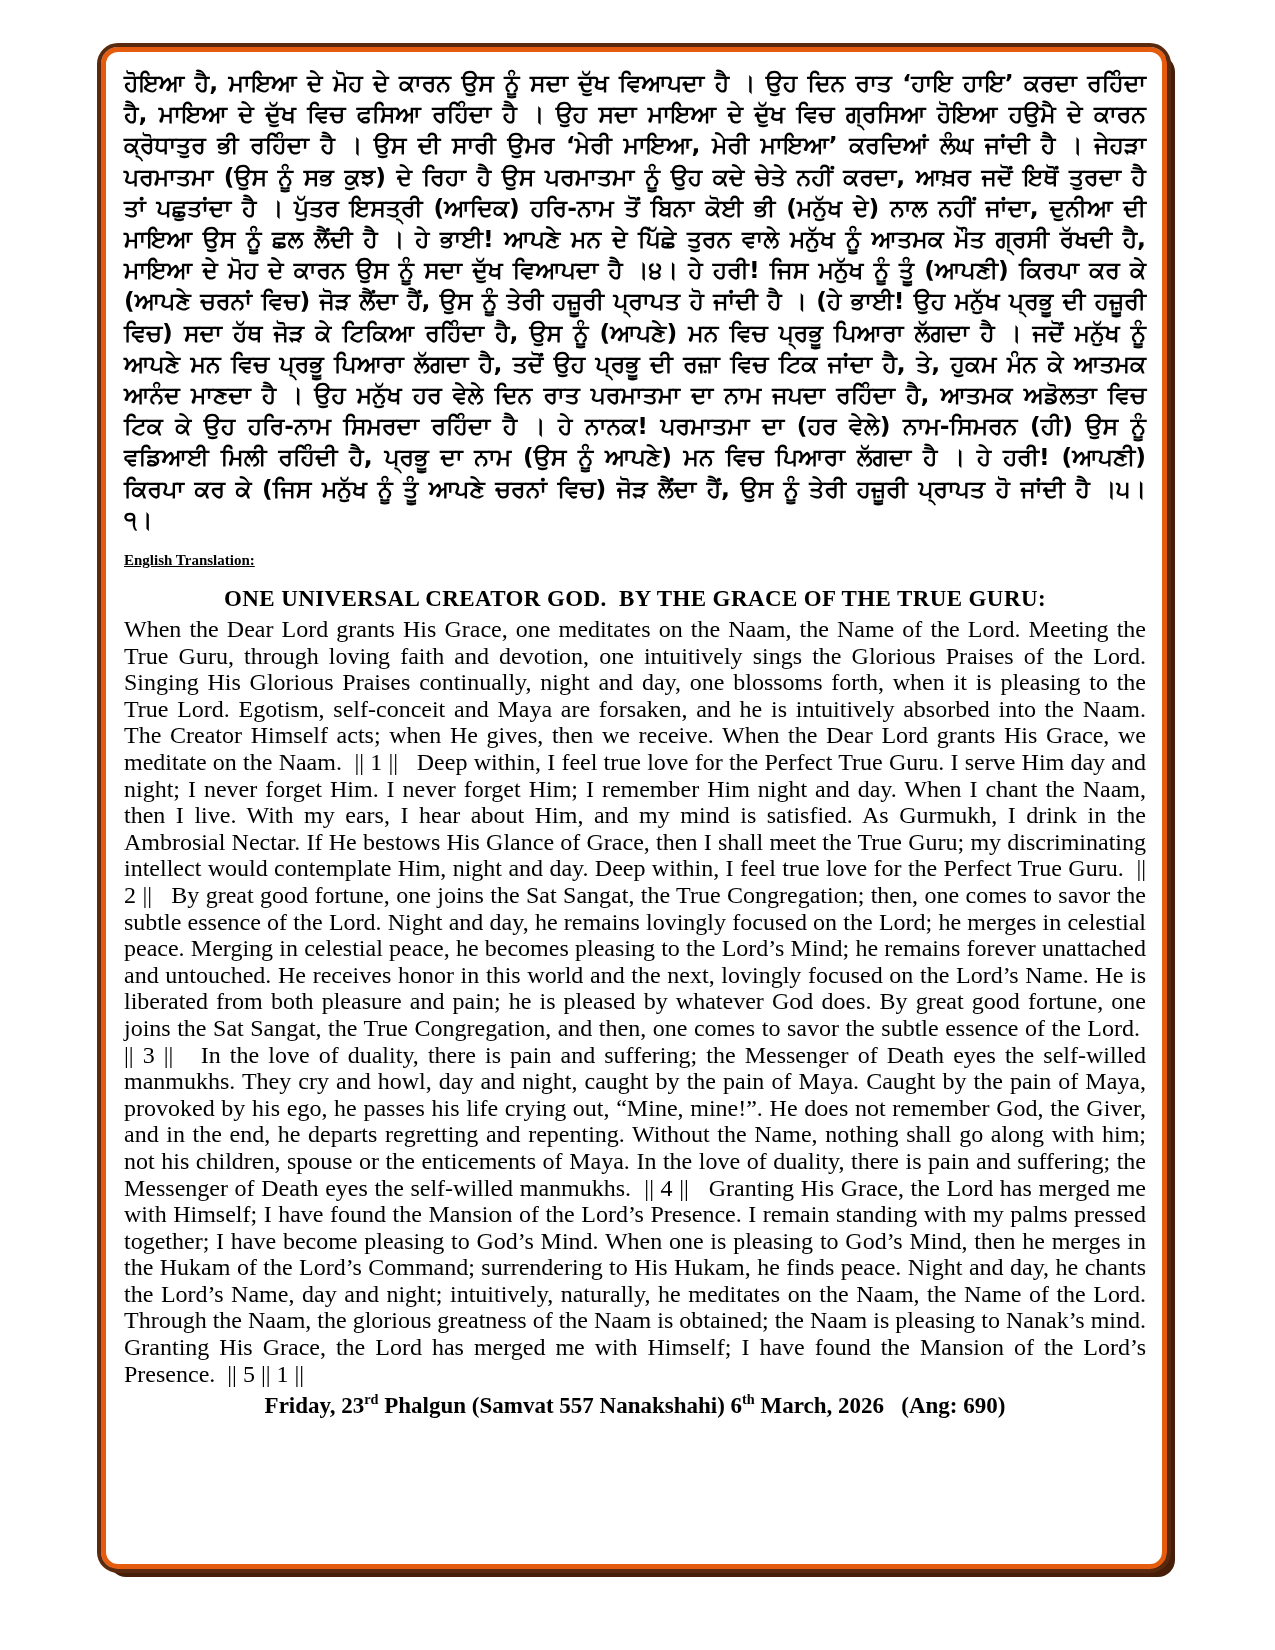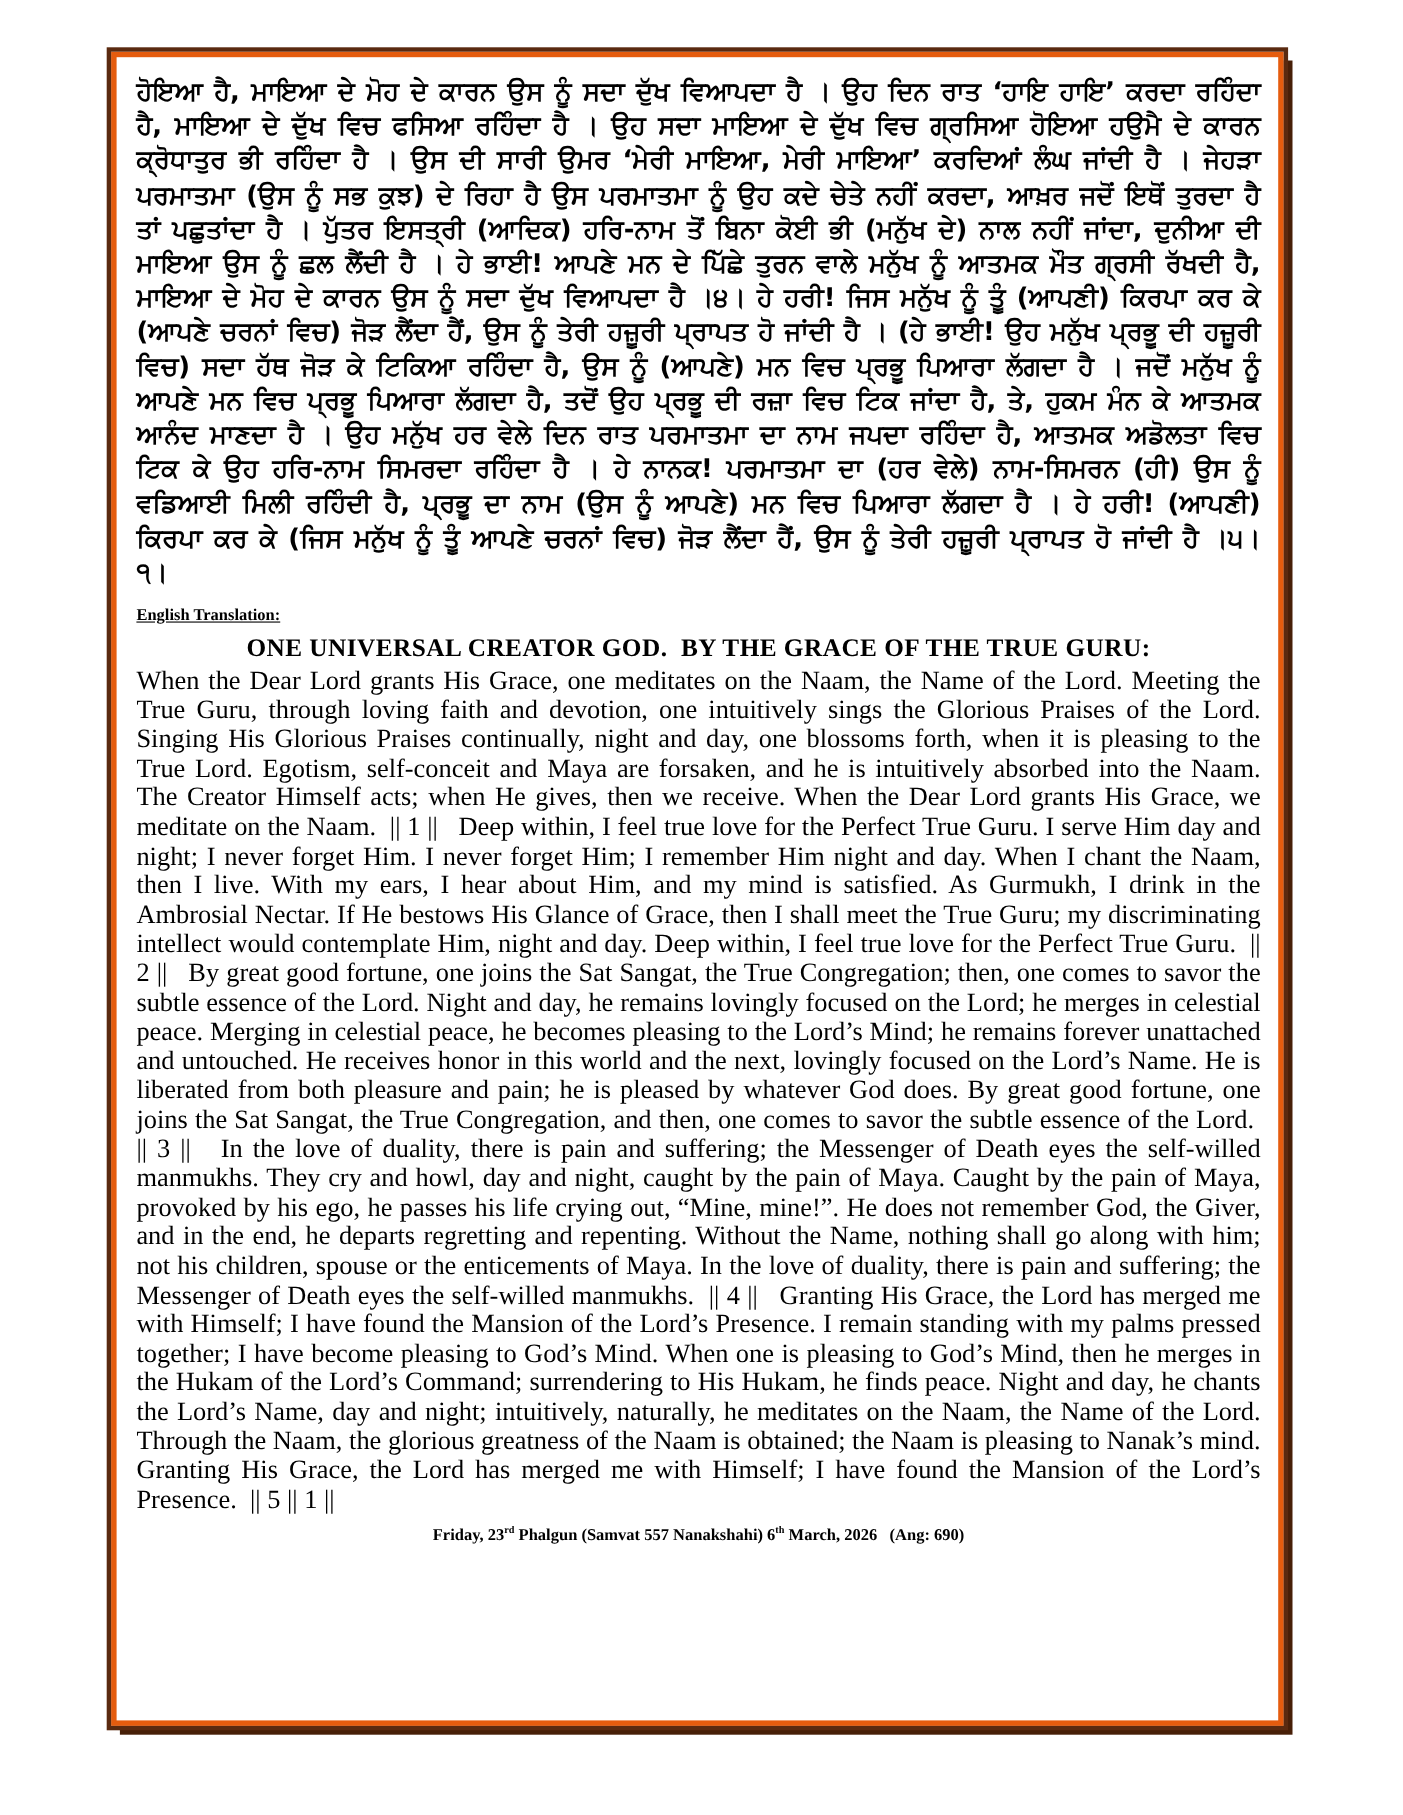--- a/index.html
+++ b/index.html
@@ -42,44 +42,45 @@
     font-size: 15px;
     text-decoration: underline;
     line-height: 28px;
   }
   .shabad-header, .mool-mantra-header {
     text-align: center;
     font-weight: bold;
     font-size: 23px;
     line-height: 29px;
     letter-spacing: 0.4px;
+    margin-top: 10px;
   }
   .shabad-header { margin-top: 6px; }
   .english-body {
     margin-top: 3px;
     font-size: 24px;
     line-height: 26.6px;
     text-align: justify;
   }
   .date-line {
     margin-top: 4px;
     text-align: center;
     font-weight: bold;
-    font-size: 15px;
+    font-size: 23px;
     line-height: 30px;
   }
   .date-line sup {
     font-size: 62%;
     line-height: 0;
   }
 </style>
 </head>
 <body>
 
-<div class="page-frame" style="border-color: rgb(229, 92, 14); outline-color: rgb(90, 42, 16); box-shadow: rgb(71, 31, 8) 8px 8px 0px;">
+<div class="page-frame" style="border-color: rgb(229, 92, 14); outline-color: rgb(90, 42, 16); box-shadow: rgb(71, 31, 8) 8px 8px 0px; border-radius: 17px;">
 
   <div class="punjabi-text">ਹੋਇਆ ਹੈ, ਮਾਇਆ ਦੇ ਮੋਹ ਦੇ ਕਾਰਨ ਉਸ ਨੂੰ ਸਦਾ ਦੁੱਖ ਵਿਆਪਦਾ ਹੈ । ਉਹ ਦਿਨ ਰਾਤ ‘ਹਾਇ ਹਾਇ’ ਕਰਦਾ ਰਹਿੰਦਾ ਹੈ, ਮਾਇਆ ਦੇ ਦੁੱਖ ਵਿਚ ਫਸਿਆ ਰਹਿੰਦਾ ਹੈ । ਉਹ ਸਦਾ ਮਾਇਆ ਦੇ ਦੁੱਖ ਵਿਚ ਗ੍ਰਸਿਆ ਹੋਇਆ ਹਉਮੈ ਦੇ ਕਾਰਨ ਕ੍ਰੋਧਾਤੁਰ ਭੀ ਰਹਿੰਦਾ ਹੈ । ਉਸ ਦੀ ਸਾਰੀ ਉਮਰ ‘ਮੇਰੀ ਮਾਇਆ, ਮੇਰੀ ਮਾਇਆ’ ਕਰਦਿਆਂ ਲੰਘ ਜਾਂਦੀ ਹੈ । ਜੇਹੜਾ ਪਰਮਾਤਮਾ (ਉਸ ਨੂੰ ਸਭ ਕੁਝ) ਦੇ ਰਿਹਾ ਹੈ ਉਸ ਪਰਮਾਤਮਾ ਨੂੰ ਉਹ ਕਦੇ ਚੇਤੇ ਨਹੀਂ ਕਰਦਾ, ਆਖ਼ਰ ਜਦੋਂ ਇਥੋਂ ਤੁਰਦਾ ਹੈ ਤਾਂ ਪਛੁਤਾਂਦਾ ਹੈ । ਪੁੱਤਰ ਇਸਤ੍ਰੀ (ਆਦਿਕ) ਹਰਿ-ਨਾਮ ਤੋਂ ਬਿਨਾ ਕੋਈ ਭੀ (ਮਨੁੱਖ ਦੇ) ਨਾਲ ਨਹੀਂ ਜਾਂਦਾ, ਦੁਨੀਆ ਦੀ ਮਾਇਆ ਉਸ ਨੂੰ ਛਲ ਲੈਂਦੀ ਹੈ । ਹੇ ਭਾਈ! ਆਪਣੇ ਮਨ ਦੇ ਪਿੱਛੇ ਤੁਰਨ ਵਾਲੇ ਮਨੁੱਖ ਨੂੰ ਆਤਮਕ ਮੌਤ ਗ੍ਰਸੀ ਰੱਖਦੀ ਹੈ, ਮਾਇਆ ਦੇ ਮੋਹ ਦੇ ਕਾਰਨ ਉਸ ਨੂੰ ਸਦਾ ਦੁੱਖ ਵਿਆਪਦਾ ਹੈ ।੪। ਹੇ ਹਰੀ! ਜਿਸ ਮਨੁੱਖ ਨੂੰ ਤੂੰ (ਆਪਣੀ) ਕਿਰਪਾ ਕਰ ਕੇ (ਆਪਣੇ ਚਰਨਾਂ ਵਿਚ) ਜੋੜ ਲੈਂਦਾ ਹੈਂ, ਉਸ ਨੂੰ ਤੇਰੀ ਹਜ਼ੂਰੀ ਪ੍ਰਾਪਤ ਹੋ ਜਾਂਦੀ ਹੈ । (ਹੇ ਭਾਈ! ਉਹ ਮਨੁੱਖ ਪ੍ਰਭੂ ਦੀ ਹਜ਼ੂਰੀ ਵਿਚ) ਸਦਾ ਹੱਥ ਜੋੜ ਕੇ ਟਿਕਿਆ ਰਹਿੰਦਾ ਹੈ, ਉਸ ਨੂੰ (ਆਪਣੇ) ਮਨ ਵਿਚ ਪ੍ਰਭੂ ਪਿਆਰਾ ਲੱਗਦਾ ਹੈ । ਜਦੋਂ ਮਨੁੱਖ ਨੂੰ ਆਪਣੇ ਮਨ ਵਿਚ ਪ੍ਰਭੂ ਪਿਆਰਾ ਲੱਗਦਾ ਹੈ, ਤਦੋਂ ਉਹ ਪ੍ਰਭੂ ਦੀ ਰਜ਼ਾ ਵਿਚ ਟਿਕ ਜਾਂਦਾ ਹੈ, ਤੇ, ਹੁਕਮ ਮੰਨ ਕੇ ਆਤਮਕ ਆਨੰਦ ਮਾਣਦਾ ਹੈ । ਉਹ ਮਨੁੱਖ ਹਰ ਵੇਲੇ ਦਿਨ ਰਾਤ ਪਰਮਾਤਮਾ ਦਾ ਨਾਮ ਜਪਦਾ ਰਹਿੰਦਾ ਹੈ, ਆਤਮਕ ਅਡੋਲਤਾ ਵਿਚ ਟਿਕ ਕੇ ਉਹ ਹਰਿ-ਨਾਮ ਸਿਮਰਦਾ ਰਹਿੰਦਾ ਹੈ । ਹੇ ਨਾਨਕ! ਪਰਮਾਤਮਾ ਦਾ (ਹਰ ਵੇਲੇ) ਨਾਮ-ਸਿਮਰਨ (ਹੀ) ਉਸ ਨੂੰ ਵਡਿਆਈ ਮਿਲੀ ਰਹਿੰਦੀ ਹੈ, ਪ੍ਰਭੂ ਦਾ ਨਾਮ (ਉਸ ਨੂੰ ਆਪਣੇ) ਮਨ ਵਿਚ ਪਿਆਰਾ ਲੱਗਦਾ ਹੈ । ਹੇ ਹਰੀ! (ਆਪਣੀ) ਕਿਰਪਾ ਕਰ ਕੇ (ਜਿਸ ਮਨੁੱਖ ਨੂੰ ਤੂੰ ਆਪਣੇ ਚਰਨਾਂ ਵਿਚ) ਜੋੜ ਲੈਂਦਾ ਹੈਂ, ਉਸ ਨੂੰ ਤੇਰੀ ਹਜ਼ੂਰੀ ਪ੍ਰਾਪਤ ਹੋ ਜਾਂਦੀ ਹੈ ।੫।੧।</div>
 
   <div class="english-label">English Translation:</div>
 
 
   <div class="mool-mantra-header">ONE UNIVERSAL CREATOR GOD.&nbsp; BY THE GRACE OF THE TRUE GURU:</div>
 
   <div class="english-body">When the Dear Lord grants His Grace, one meditates on the Naam, the Name of the Lord. Meeting the True Guru, through loving faith and devotion, one intuitively sings the Glorious Praises of the Lord. Singing His Glorious Praises continually, night and day, one blossoms forth, when it is pleasing to the True Lord. Egotism, self-conceit and Maya are forsaken, and he is intuitively absorbed into the Naam. The Creator Himself acts; when He gives, then we receive. When the Dear Lord grants His Grace, we meditate on the Naam.&nbsp; || 1 ||&nbsp;&nbsp; Deep within, I feel true love for the Perfect True Guru. I serve Him day and night; I never forget Him. I never forget Him; I remember Him night and day. When I chant the Naam, then I live. With my ears, I hear about Him, and my mind is satisfied. As Gurmukh, I drink in the Ambrosial Nectar. If He bestows His Glance of Grace, then I shall meet the True Guru; my discriminating intellect would contemplate Him, night and day. Deep within, I feel true love for the Perfect True Guru.&nbsp; || 2 ||&nbsp;&nbsp; By great good fortune, one joins the Sat Sangat, the True Congregation; then, one comes to savor the subtle essence of the Lord. Night and day, he remains lovingly focused on the Lord; he merges in celestial peace. Merging in celestial peace, he becomes pleasing to the Lord’s Mind; he remains forever unattached and untouched. He receives honor in this world and the next, lovingly focused on the Lord’s Name. He is liberated from both pleasure and pain; he is pleased by whatever God does. By great good fortune, one joins the Sat Sangat, the True Congregation, and then, one comes to savor the subtle essence of the Lord.&nbsp; || 3 ||&nbsp;&nbsp; In the love of duality, there is pain and suffering; the Messenger of Death eyes the self-willed manmukhs. They cry and howl, day and night, caught by the pain of Maya. Caught by the pain of Maya, provoked by his ego, he passes his life crying out, “Mine, mine!”. He does not remember God, the Giver, and in the end, he departs regretting and repenting. Without the Name, nothing shall go along with him; not his children, spouse or the enticements of Maya. In the love of duality, there is pain and suffering; the Messenger of Death eyes the self-willed manmukhs.&nbsp; || 4 ||&nbsp;&nbsp; Granting His Grace, the Lord has merged me with Himself; I have found the Mansion of the Lord’s Presence. I remain standing with my palms pressed together; I have become pleasing to God’s Mind. When one is pleasing to God’s Mind, then he merges in the Hukam of the Lord’s Command; surrendering to His Hukam, he finds peace. Night and day, he chants the Lord’s Name, day and night; intuitively, naturally, he meditates on the Naam, the Name of the Lord. Through the Naam, the glorious greatness of the Naam is obtained; the Naam is pleasing to Nanak’s mind. Granting His Grace, the Lord has merged me with Himself; I have found the Mansion of the Lord’s Presence.&nbsp; || 5 || 1 ||</div>
 

